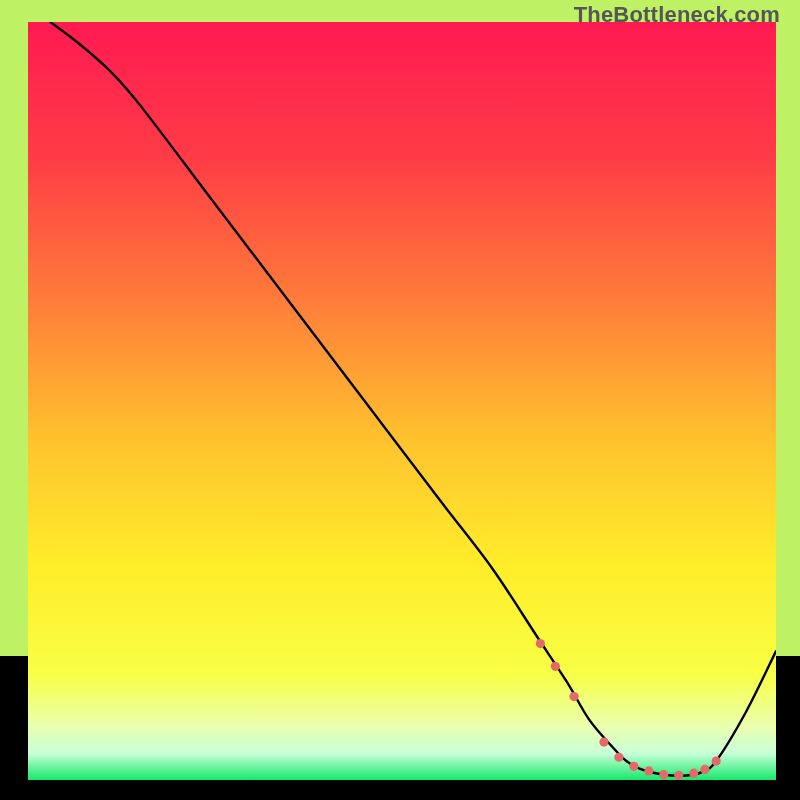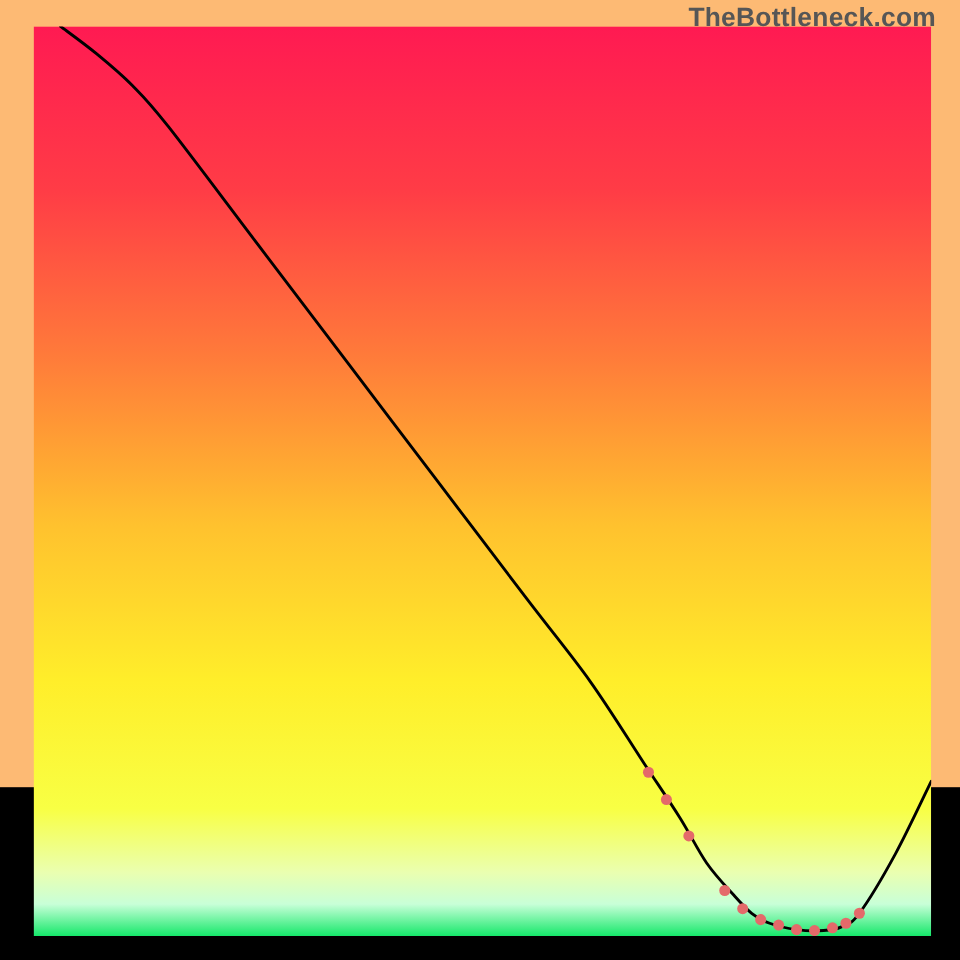--- a/index.html
+++ b/index.html
@@ -1,21 +1,21 @@
 <!DOCTYPE html>
 <html><head>
 <meta charset="utf-8">
 <style>
   * { margin: 0; padding: 0; box-sizing: border-box; }
   html, body { width: 800px; height: 800px; background: #000; overflow: hidden; }
   .frame {
     position: absolute;
     left: 0; top: 0;
     width: 800px; height: 656px;
-    background: #fdba74;
+    background: #bef264;
   }
   .plot {
     position: absolute;
     left: 28px; top: 22px;
     width: 748px; height: 758px;
   }
   .watermark {
     position: absolute;
     top: 2px; right: 20px;
     font-family: Arial, Helvetica, sans-serif;

